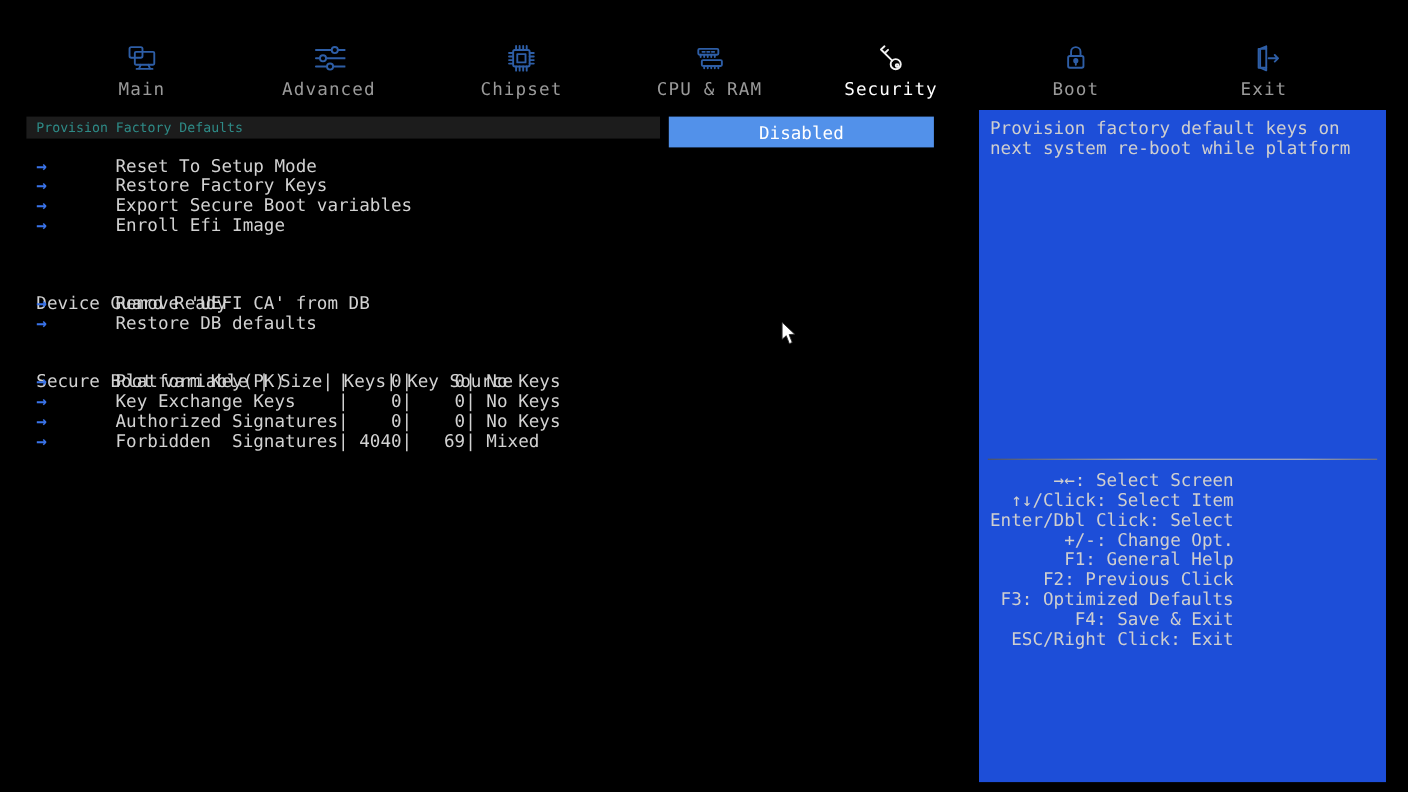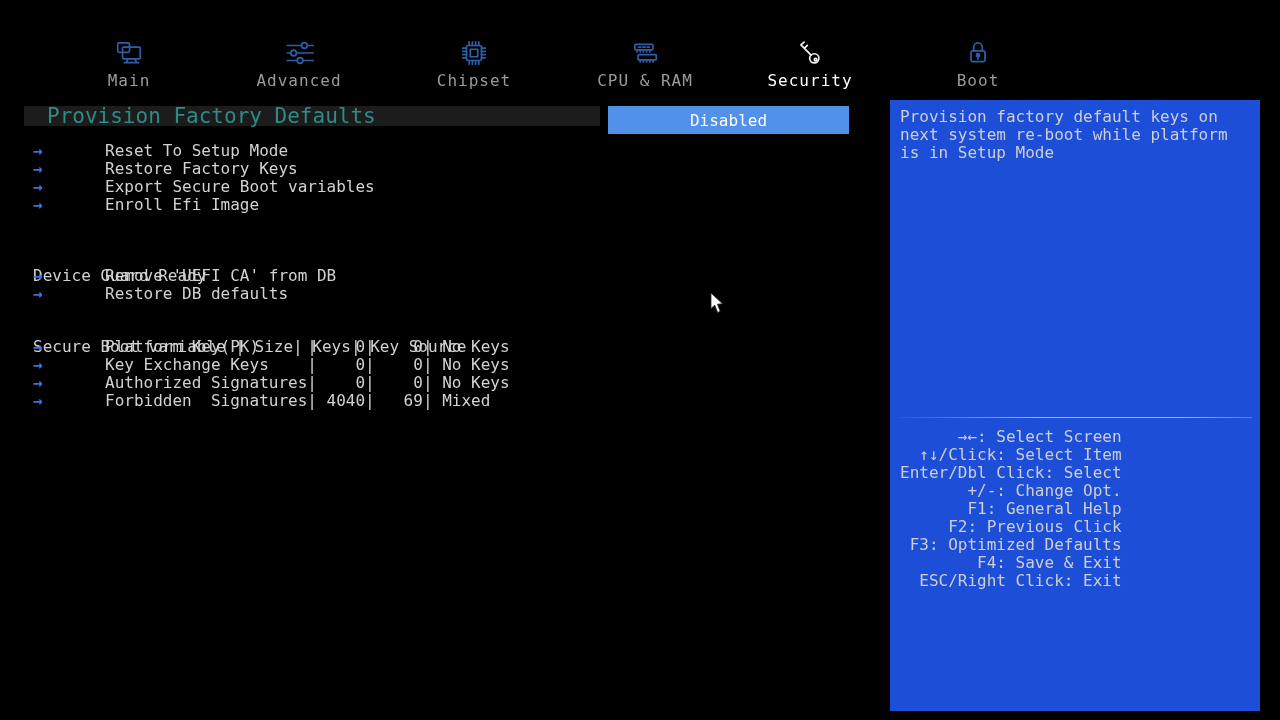--- a/index.html
+++ b/index.html
@@ -13,21 +13,21 @@
   .tab .icon { width:30px; height:30px; color:#2e5ea6; display:flex; align-items:center; justify-content:center; }
   .tab .tab-label { margin-top:4px; font-size:16px; line-height:18px; color:#9a9a9a; letter-spacing:1px; }
   .tab.active .icon { color:#f2f2f2; }
   .tab.active .tab-label { color:#ffffff; }
   .icon svg { stroke:currentColor; fill:none; stroke-width:1.6; stroke-linecap:round; stroke-linejoin:round; }
 
   
   .opt-row { position:absolute; top:106px; left:0; width:890px; height:20px; }
   .opt-label-bar { position:absolute; left:24px; top:0; width:576px; height:20px;
                    background:#1c1c1c; display:flex; align-items:center; }
-  .opt-label-bar span { padding-left:23px; font-size:21px; color:#2e8b87; white-space:pre; }
+  .opt-label-bar span { padding-left:9px; font-size:12px; color:#2e8b87; white-space:pre; }
   .opt-value-box { position:absolute; left:608px; top:0; width:241px; height:28px;
                    background:#5291ea; display:flex; align-items:center; justify-content:center; }
   .opt-value-box span { font-size:16px; color:#ffffff; }
 
   
   .menu-line { position:relative; height:18px; font-size:16px; line-height:18px;
                color:#d2d2d2; white-space:pre; }
   .menu-line .arrow { position:absolute; left:33px; top:0; color:#3a73e8; font-weight:bold; }
   .menu-line .item-text { position:absolute; left:57px; top:0; white-space:pre;margin-left:48px; }
   .section-header { position:absolute; left:33px; font-size:16px; line-height:18px;
@@ -119,20 +119,30 @@
       <svg viewBox="0 0 28 28" width="30" height="30">
         <path d="M10 12 V8.5 a4 4 0 0 1 8 0 V12"></path>
         <rect x="7.5" y="12" width="13" height="10" rx="1.5"></rect>
         <circle cx="14" cy="16" r="1.4" fill="currentColor"></circle>
         <path d="M14 17 V19.5"></path>
       </svg>
     </span>
     <span class="tab-label">Boot</span>
   </div>
 
+  <div class="tab" style="left:1079px">
+    <span class="icon">
+      <svg viewBox="0 0 28 28" width="30" height="30">
+        <path d="M16 6 H9.5 V22 H16"></path>
+        <path d="M16 3.8 L10.8 6 V22 L16 24.2 Z"></path>
+        <path d="M18 14 H26 M23.2 11.2 L26 14 L23.2 16.8"></path>
+      </svg>
+    </span>
+    <span class="tab-label">Exit</span>
+  </div>
 </nav>
 
 <div class="opt-row">
   <div class="opt-label-bar">
     <span>Provision Factory Defaults</span>
   </div>
   <div class="opt-value-box">
     <span>Disabled</span>
   </div>
 </div>
@@ -189,21 +199,20 @@
   <div class="menu-line">
     <span class="arrow">→</span>
     <span class="item-text">Forbidden  Signatures| 4040|   69| Mixed</span>
   </div>
 </div>
 
 <aside class="help-panel">
   <div class="help-text">
     <div>Provision factory default keys on</div>
     <div>next system re-boot while platform</div>
-    <div>is in Setup Mode</div>
   </div>
   <div class="panel-divider"></div>
   <div class="legend">
     <div>→←: Select Screen</div>
     <div>↑↓/Click: Select Item</div>
     <div>Enter/Dbl Click: Select</div>
     <div>+/-: Change Opt.</div>
     <div>F1: General Help</div>
     <div>F2: Previous Click</div>
     <div>F3: Optimized Defaults</div>

